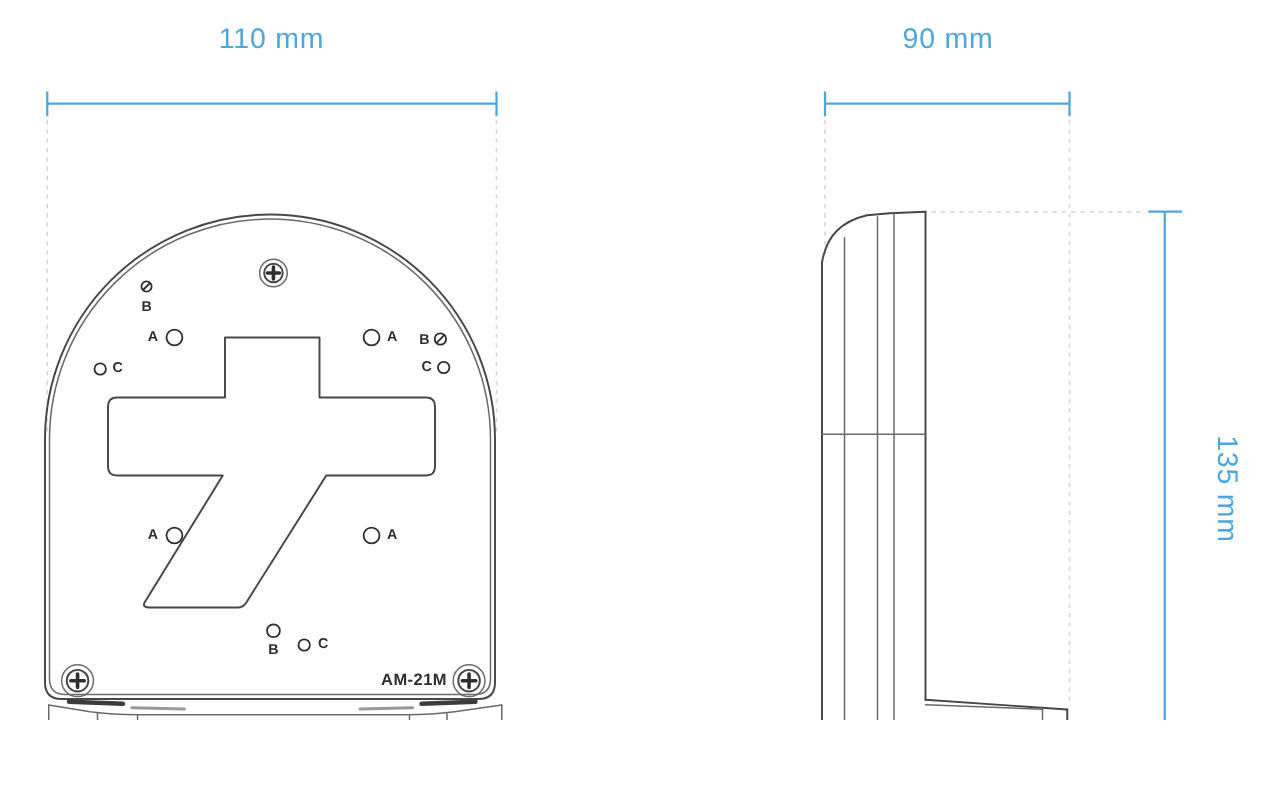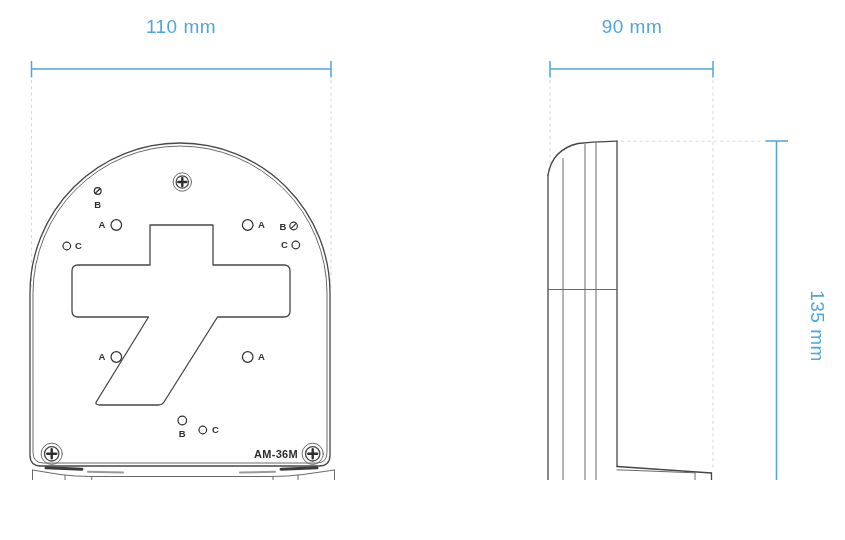--- a/index.html
+++ b/index.html
@@ -158,15 +158,15 @@
   <span class="hole-label" style="left:102px;top:225px;">A</span>
   <span class="hole-label" style="left:78.5px;top:246px;">C</span>
   <span class="hole-label" style="left:261.5px;top:225px;">A</span>
   <span class="hole-label" style="left:283px;top:226.5px;">B</span>
   <span class="hole-label" style="left:284.5px;top:245px;">C</span>
   <span class="hole-label" style="left:102px;top:357px;">A</span>
   <span class="hole-label" style="left:261.5px;top:357px;">A</span>
   <span class="hole-label" style="left:182.3px;top:433.5px;">B</span>
   <span class="hole-label" style="left:215.5px;top:430px;">C</span>
 
-  <div class="model-label" style="left:276px;top:454px;">AM-36M</div>
+  <div class="model-label" style="left:276px;top:454px;">AM-21M</div>
 
 </div>
 
 </body></html>

